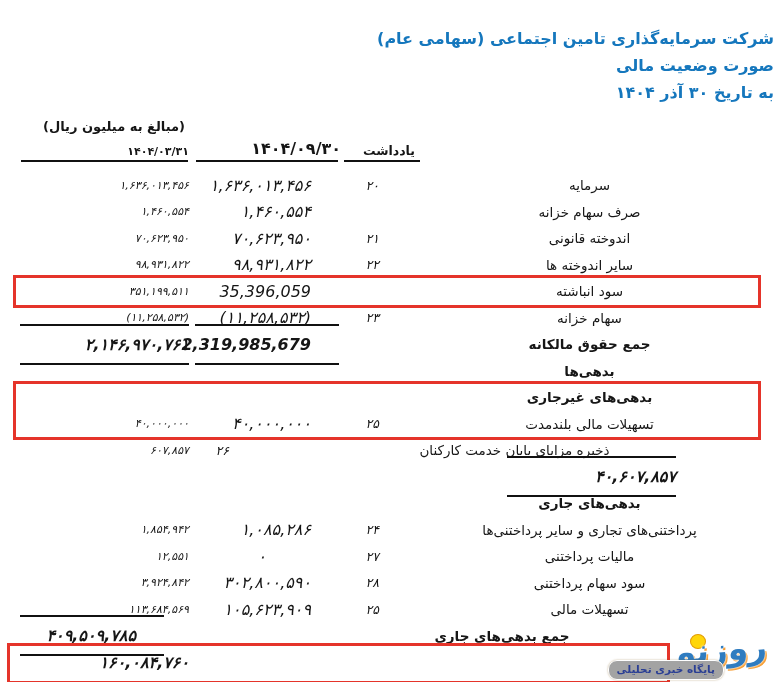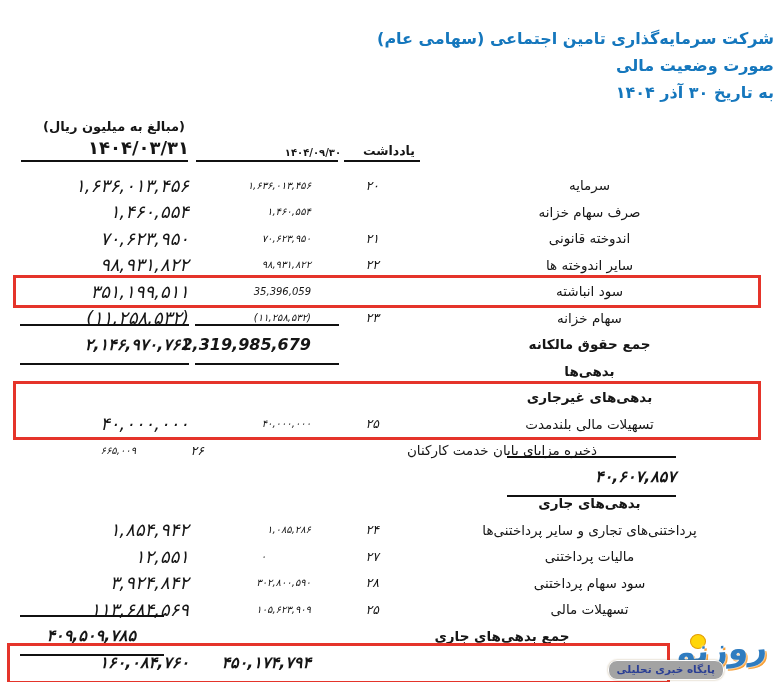--- a/index.html
+++ b/index.html
@@ -19,22 +19,22 @@
   
   .unit-note{position:absolute;top:103px;left:36px;width:156px;text-align:center;
              font-weight:bold;font-size:13px;margin-top:16px;}
 
   
   .fin-table{position:absolute;top:131px;right:16px;left:16px;}
   .row,.thead{display:flex;align-items:center;}
   .thead{height:31px;align-items:flex-end;font-weight:bold;font-size:13.5px;padding-bottom:4px;}
   .c-label{flex:1;text-align:center;font-size:13.5px;}
   .c-note{width:80px;padding-left:0;padding-right:42px;font-size:12.5px;position:relative;}
-  .c-mid{width:150px;text-align:right;padding-right:30px;font-size:10px;position:relative;}
-  .c-left{width:175px;text-align:right;padding-right:2px;font-size:18px;position:relative;}
+  .c-mid{width:150px;text-align:right;padding-right:30px;font-size:16px;position:relative;}
+  .c-left{width:175px;text-align:right;padding-right:2px;font-size:11px;position:relative;}
   .thead .c-note{padding-right:6px;}
   .thead .c-mid{padding-right:0;}
   .thead .u::after{content:"";position:absolute;right:3px;left:5px;bottom:-4px;height:1.7px;background:#111;}
   .thead .c-note.u::after{right:1px;left:3px;}
 
   .tbody{margin-top:10px;}
   .row{height:26.5px;}
   .row.bold{font-weight:bold;}
   .row.bold .c-mid,.row.bold .c-left{font-size:16px;}
   bdi{unicode-bidi:isolate;font-style:italic;}
@@ -147,21 +147,21 @@
           <div class="row">
             <div class="c-label">تسهیلات مالی بلندمدت</div>
             <div class="c-note"><bdi dir="ltr">۲۵</bdi></div>
             <div class="c-mid"><bdi dir="ltr">۴۰,۰۰۰,۰۰۰</bdi></div>
             <div class="c-left"><bdi dir="ltr">۴۰,۰۰۰,۰۰۰</bdi></div>
           </div>
         </div>
         <div class="row">
           <div class="c-label">ذخیره مزایای پایان خدمت کارکنان</div>
           <div class="c-note"><bdi dir="ltr">۲۶</bdi></div>
-          <div class="c-mid"><bdi dir="ltr">۶۶۵,۰۰۹</bdi></div>
+          <div class="c-left"><bdi dir="ltr">۶۰۷,۸۵۷</bdi></div>
         </div>
         <div class="row bold r-tb">
           <div class="c-note"></div>
           <div class="c-left"><bdi dir="ltr">۴۰,۶۰۷,۸۵۷</bdi></div>
         </div>
         <div class="row bold">
           <div class="c-label">بدهی‌های جاری</div>
           <div class="c-note"></div>
           <div class="c-mid"></div>
           <div class="c-left"></div>
@@ -191,21 +191,20 @@
           <div class="c-left"><bdi dir="ltr">۱۱۳,۶۸۴,۵۶۹</bdi></div>
         </div>
         <div class="row bold r-tb">
           <div class="c-label">جمع بدهی‌های جاری</div>
           <div class="c-note"></div>
           <div class="c-mid"><bdi dir="ltr">۴۰۹,۵۰۹,۷۸۵</bdi></div>
         </div>
         <div class="row bold r-b">
           <div class="c-label"></div>
           <div class="c-note"></div>
-          <div class="c-mid"><bdi dir="ltr">۴۵۰,۱۷۴,۷۹۴</bdi></div>
           <div class="c-left"><bdi dir="ltr">۱۶۰,۰۸۴,۷۶۰</bdi></div>
           <div class="partial-holder"></div>
         </div>
       </div>
   </div>
 
   <div class="watermark">
     <div class="wm-ball"></div>
     <div class="wm-word">روزنو</div>
     <div class="wm-chip">پایگاه خبری تحلیلی</div>

